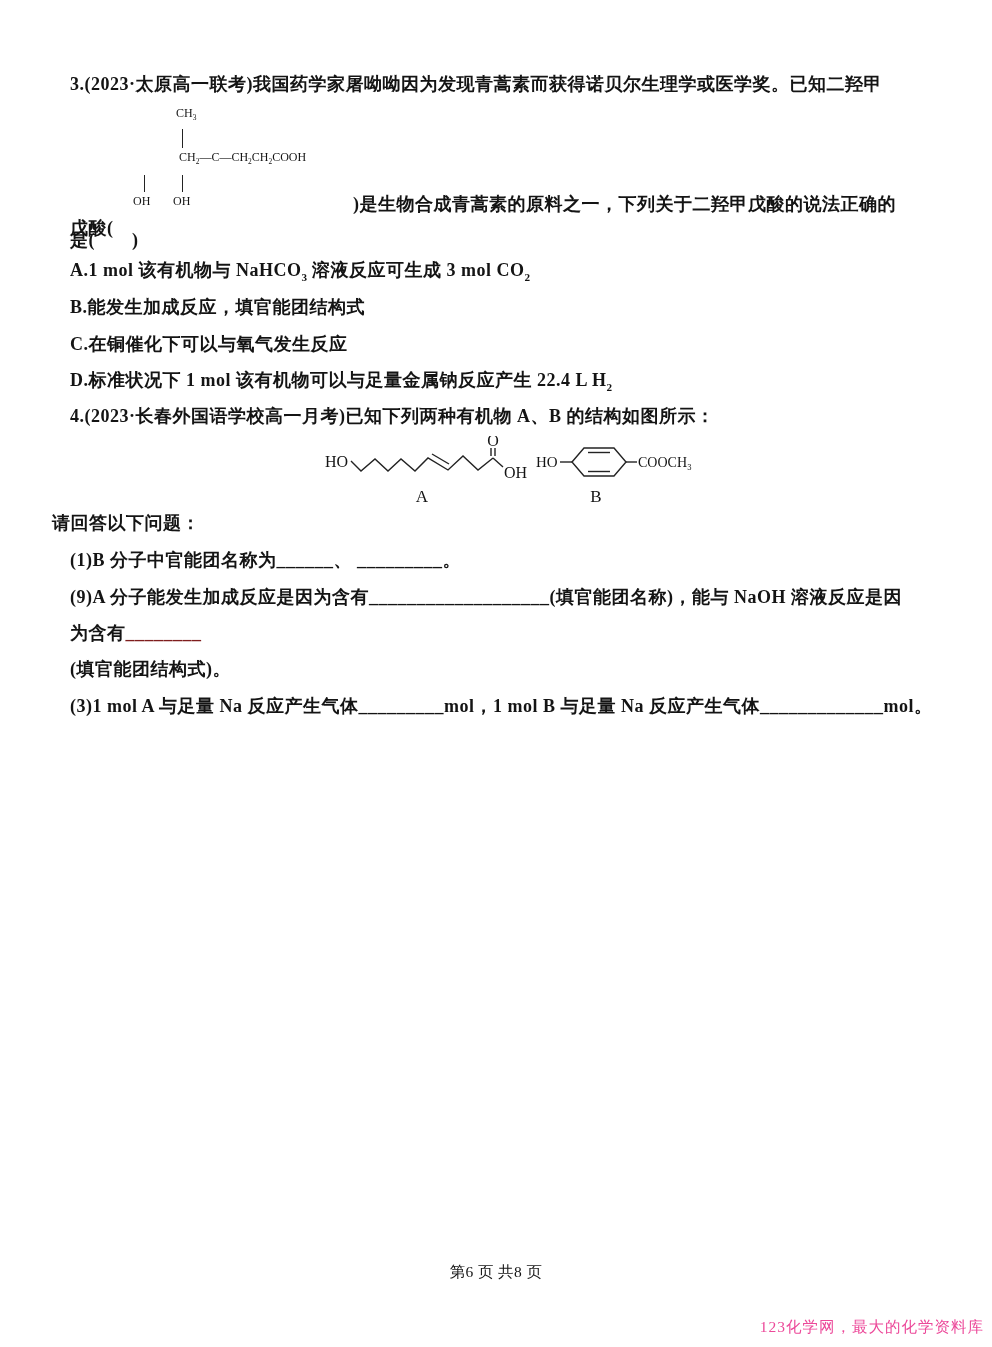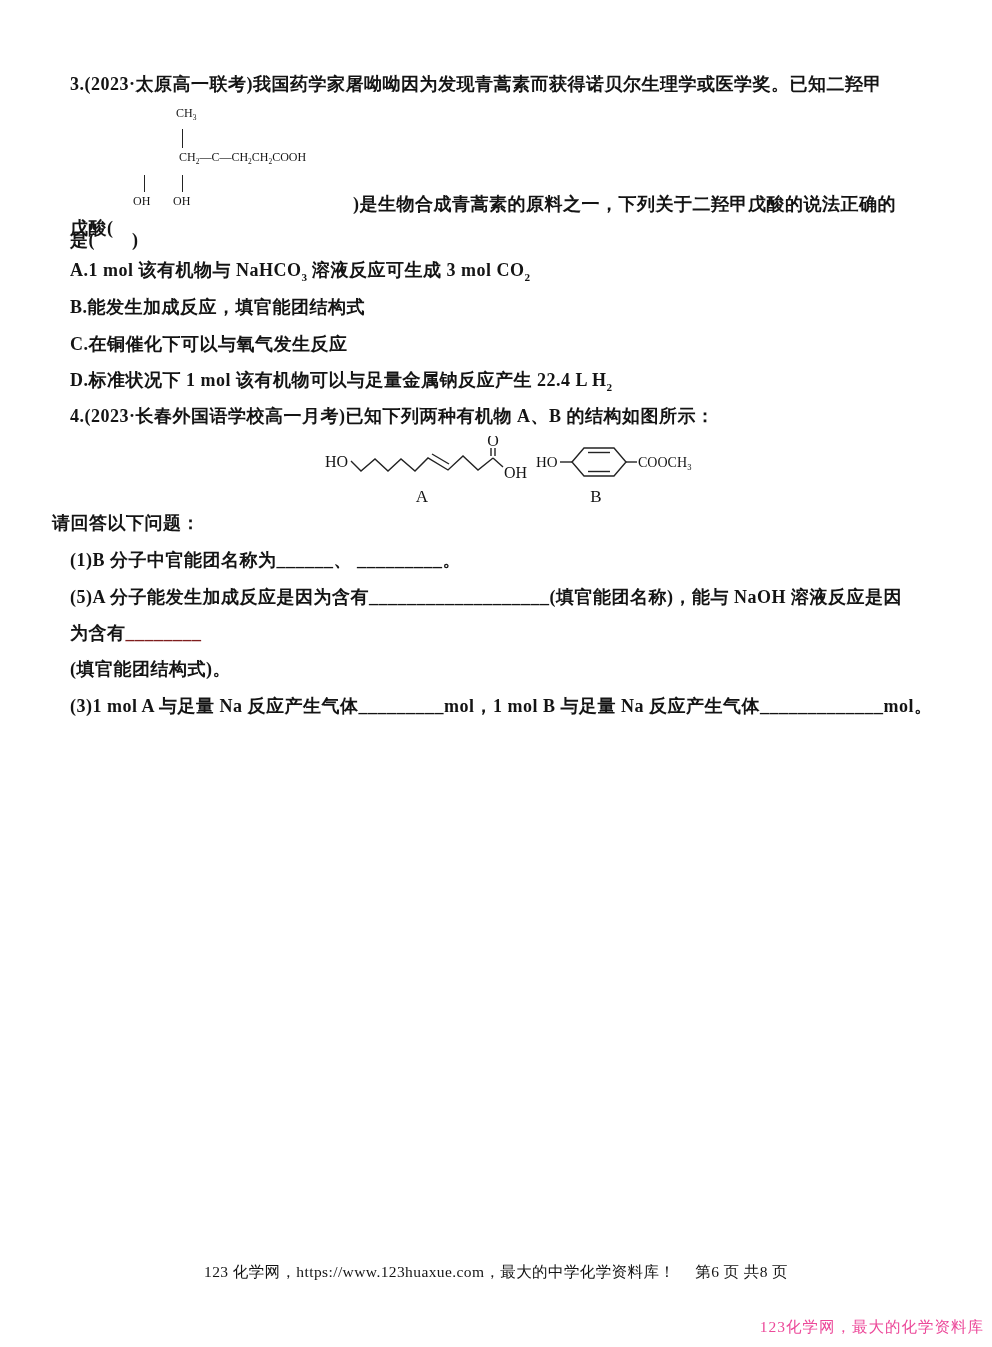--- a/index.html
+++ b/index.html
@@ -65,25 +65,24 @@
   <line x1="54" y1="16.5" x2="76" y2="16.5" stroke="#232323" stroke-width="1.4"></line>
   <line x1="54" y1="35.5" x2="76" y2="35.5" stroke="#232323" stroke-width="1.4"></line>
   <line x1="92" y1="26" x2="103" y2="26" stroke="#232323" stroke-width="1.4"></line>
   <text x="104" y="31" font-size="14">COOCH₃</text>
   <text x="62" y="66" font-size="17" text-anchor="middle">B</text>
 </svg>
 
 <div class="line" style="left:52px;top:511px;">请回答以下问题：</div>
 <div class="line" style="left:70px;top:548px;">(1)B 分子中官能团名称为______、 _________。</div>
 
-<div class="line" style="left:70px;top:585px;"><span>(5)A 分子能发生加成反应是因为含有</span><span>___________________</span><span>(填官能团名称)，能与 NaOH 溶液反应是因</span></div>
+<div class="line" style="left:70px;top:585px;"><span>(9)A 分子能发生加成反应是因为含有</span><span>___________________</span><span>(填官能团名称)，能与 NaOH 溶液反应是因</span></div>
 
 <div class="line" style="left:70px;top:621px;"><span>为含有</span><span class="gray-blank">________</span></div>
 
 <div class="line" style="left:70px;top:657px;">(填官能团结构式)。</div>
 <div class="line" style="left:70px;top:694px;">(3)1 mol A 与足量 Na 反应产生气体_________mol，1 mol B 与足量 Na 反应产生气体_____________mol。</div>
 
 <div class="footer">
-  <span>123 化学网，https://www.123huaxue.com，最大的中学化学资料库！</span>
   <span>第6 页 共8 页</span>
 </div>
 
 <div class="watermark">123化学网，最大的化学资料库</div>
 
 </body></html>

